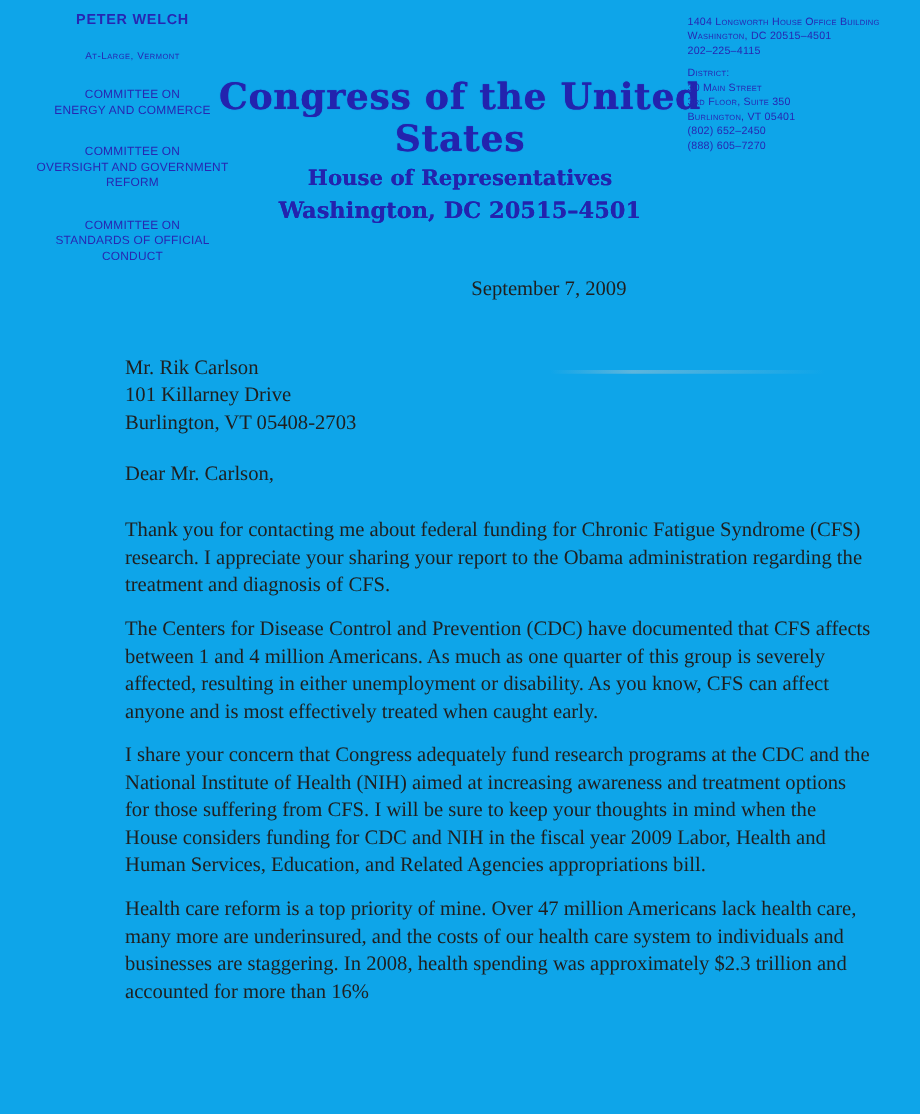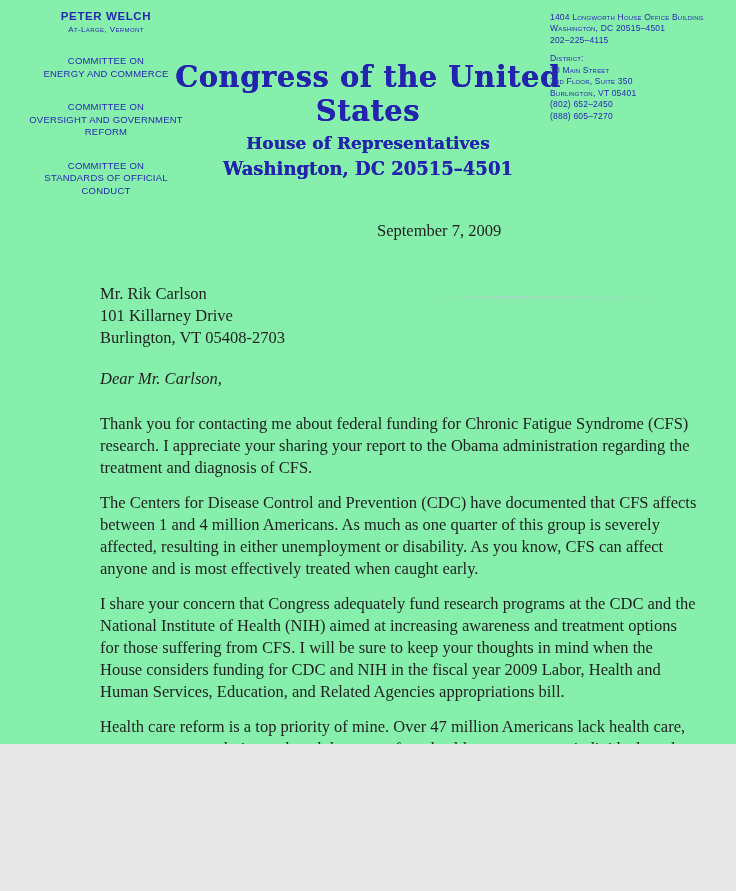--- a/index.html
+++ b/index.html
@@ -1,29 +1,29 @@
 <!DOCTYPE html>
 <html><head>
 <meta charset="utf-8">
 <style>
   html,body{margin:0;padding:0;background:#e8e8e8;}
   .page{
     position:relative;
-    width:736px;height:744px;
+    width:736px;height:891px;
     margin:0 auto;
-    background:#86efac;
+    background:#0ea5e9;
     overflow:hidden;
     font-family:"Liberation Sans",sans-serif;
   }
   .lh-left{
     position:absolute;left:16px;top:10px;width:180px;
     text-align:center;color:#2727b2;
   }
   .lh-name{font-size:11.5px;font-weight:bold;letter-spacing:.6px;}
-  .lh-subtitle{font-size:8px;font-variant:small-caps;margin-top:3px;letter-spacing:.4px;text-align:center;}
+  .lh-subtitle{font-size:8px;font-variant:small-caps;margin-top:18px;letter-spacing:.4px;text-align:center;}
   .lh-committee{
     font-size:9.5px;font-weight:normal;line-height:1.32;
     margin-top:21px;white-space:pre-line;letter-spacing:.2px;
   }
   .lh-center{
     position:absolute;left:168px;top:60px;width:400px;
     text-align:center;color:#2323ae;
     font-family:"DejaVu Serif","Liberation Serif",serif;
   }
   .lh-center-1{font-size:29px;font-weight:bold;letter-spacing:.5px;
@@ -40,21 +40,21 @@
   .lh-right-block{white-space:pre-line;}
   .lh-district-label{margin-top:7px;}
   
   .body-block{
     position:absolute;left:100px;top:220px;width:598px;
     font-family:"Liberation Serif",serif;
     font-size:16.5px;line-height:22px;color:#1f1f1f;
   }
   .date-line{margin:0 0 0 277px;}
   .recipient{margin-top:41px;white-space:pre-line;}
-  .salutation{margin-top:19px;font-style:italic;}
+  .salutation{margin-top:19px;}
   .para{margin:13px 0 0 0;}
   .para.first{margin-top:23px;}
   
   .scan-artifact{
     position:absolute;left:440px;top:296px;width:220px;height:3px;
     background:linear-gradient(90deg,rgba(190,200,205,0) 0%,rgba(190,200,205,.45) 30%,rgba(190,200,205,.2) 70%,rgba(190,200,205,0) 100%);
     border-radius:2px;pointer-events:none;
   }
 </style>
 </head>

